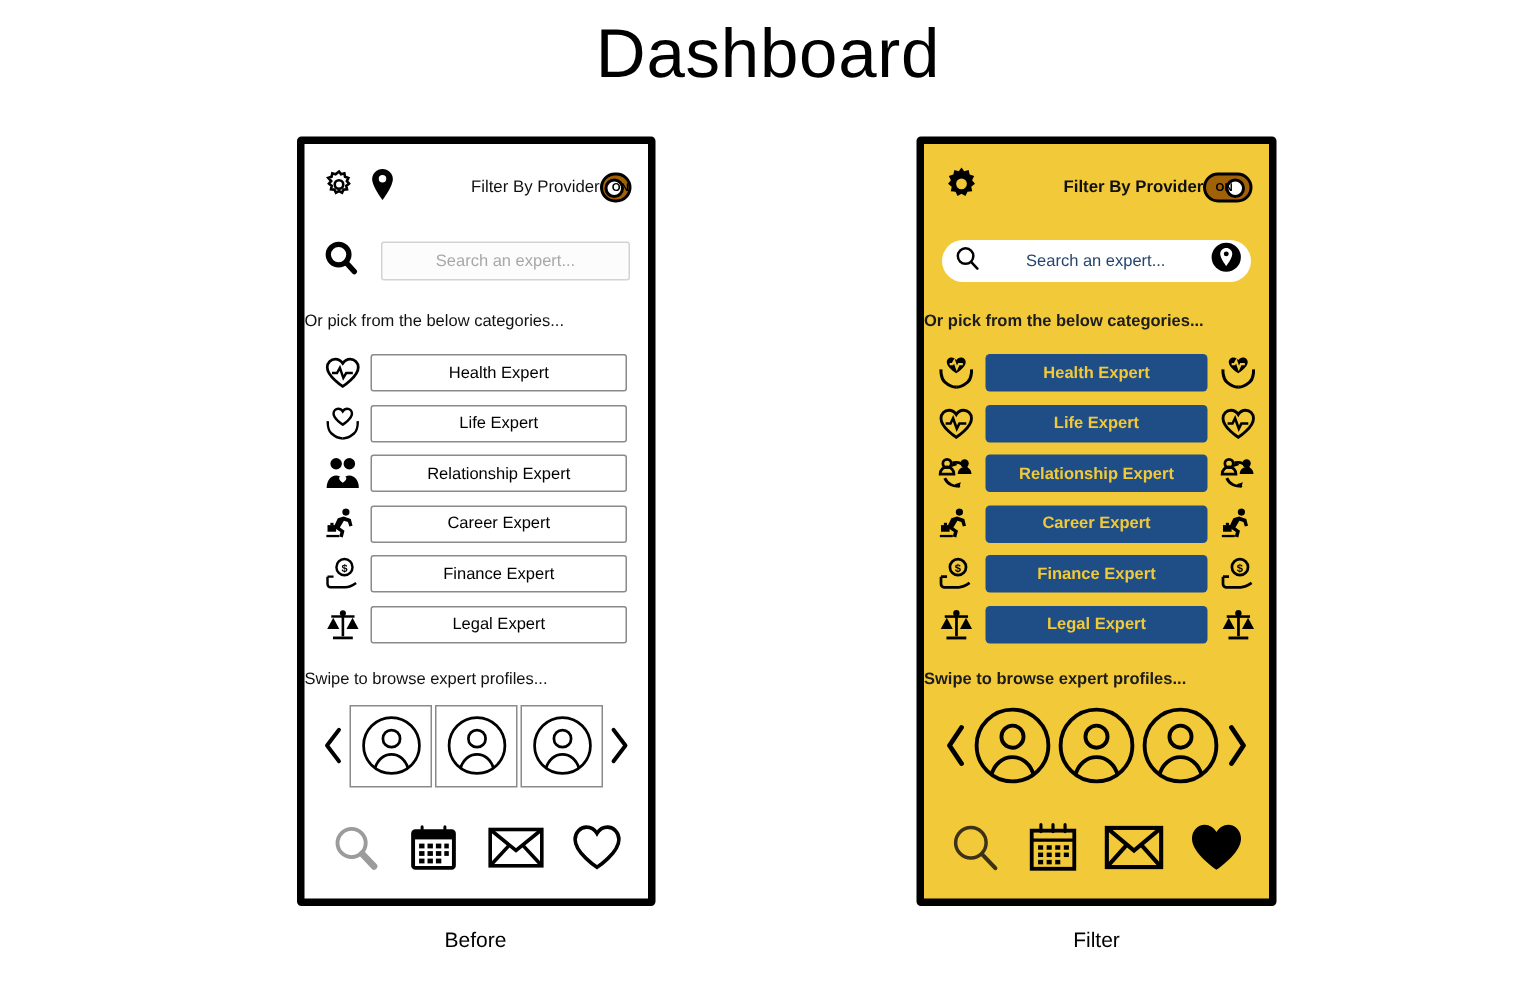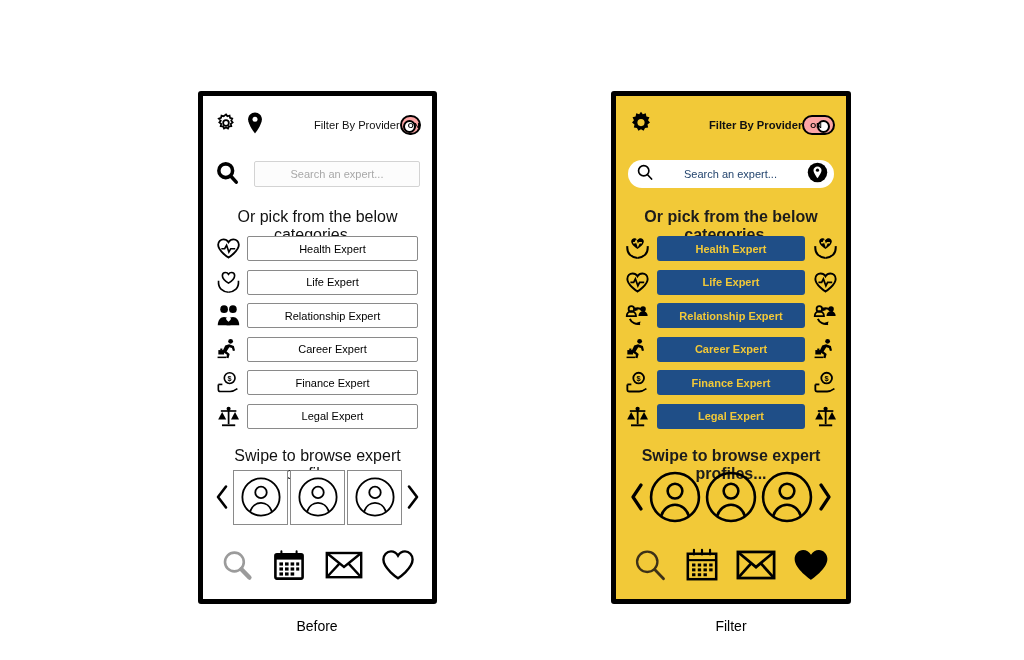--- a/index.html
+++ b/index.html
@@ -39,22 +39,22 @@
   .topbar .pin-top { margin-left: 10px; }
   .filter-label {
     font-size: 11.2px; color: #111111; margin-left: 14px; white-space: nowrap; padding-left: 37px;
   }
   #phone-after .filter-label { color: #111111; font-weight: 700; margin-left: 18px; }
 
   .toggle {
     margin-left: auto; margin-right: 11px;
     width: 42px; height: 20px;
     border: 2.4px solid #000000; border-radius: 11px;
-    background: #fca5a5;
-    display: flex; align-items: flex-end; justify-content: flex-end;
+    background: #a16207;
+    display: flex; align-items: center; justify-content: flex-end;
     position: relative;
   }
   .toggle .on-text {
     position: absolute; left: 6px; top: 50%; transform: translateY(-50%);
     font-size: 7.6px; font-weight: 700; color: #000000; letter-spacing: 0.2px;
   }
   .toggle .knob {
     width: 13px; height: 13px; border-radius: 50%;
     border: 2.2px solid #000000; background: #ffffff;
     margin-right: 2.6px;
@@ -81,22 +81,22 @@
     background: #ffffff; border-radius: 15px;
     display: flex; align-items: center; padding: 0 6px 0 8px;
     position: relative;
   }
   #phone-after .search-placeholder {
     flex: 1; text-align: center; font-size: 11px; color: #24456E; font-weight: 400;
   }
 
   
   .hint {
-    position: absolute; width: 100%; text-align: center;
-    font-size: 16px; color: #111111;
+    position: absolute; width: 100%; 
+    font-size: 11px; color: #111111;
   }
   #phone-before .hint-categories { top: 112px; }
   #phone-after  .hint-categories { top: 112px; color: #1c1c1c; font-weight: 700; }
   #phone-before .hint-swipe { top: 351px; }
   #phone-after  .hint-swipe { top: 351px; color: #1c1c1c; font-weight: 700; }
 
   
   .categories {
     position: absolute; left: 0; top: 136px; width: 100%;
   }
@@ -154,20 +154,21 @@
     font-size: 14px; color: #000000; text-align: center; width: 240px;
   }
   #caption-before { left: 197px; }
   #caption-after  { left: 611px; }
 </style>
 </head>
 <body>
 
 <div id="stage">
 
+  <div class="page-title">Dashboard</div>
 
   <div class="phone" id="phone-before">
     <div class="screen">
 
       <div class="topbar">
         <span class="gear">
           <svg width="22" height="22" viewBox="0 0 24 24" fill="none" stroke="#000" stroke-width="1.9">
             <circle cx="12" cy="12" r="3.1"></circle>
             <path d="M12 2.6l1.5 2.0 2.4-.7.5 2.5 2.4.8-1.1 2.3 1.6 1.9-2.0 1.6.5 2.5-2.5.2-1.1 2.3-2.2-1.2-2.2 1.2-1.1-2.3-2.5-.2.5-2.5-2.0-1.6 1.6-1.9L4.2 7.2l2.4-.8.5-2.5 2.4.7z"></path>
           </svg>

